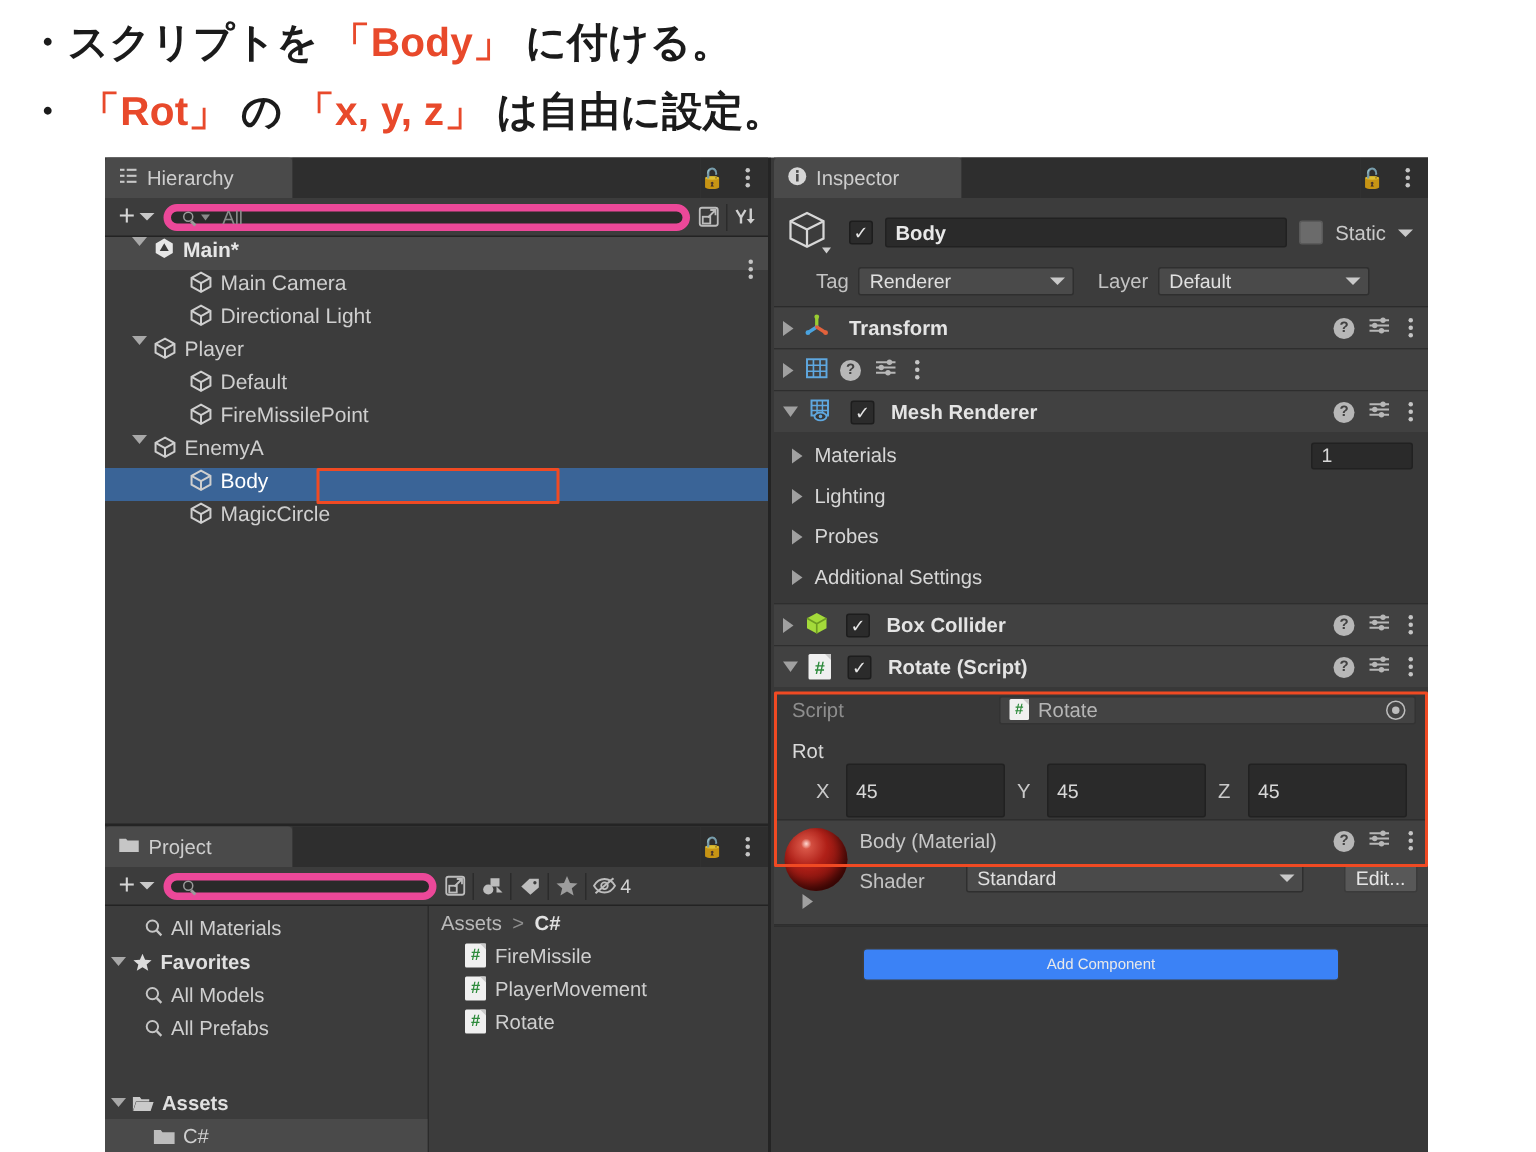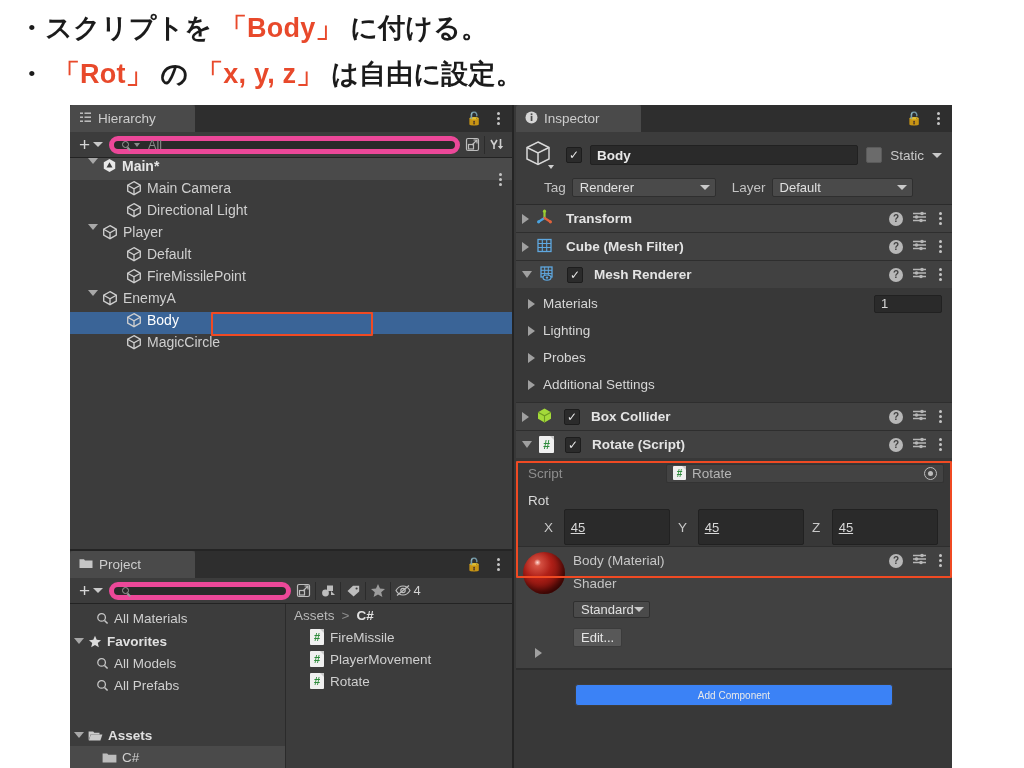--- a/index.html
+++ b/index.html
@@ -217,21 +217,21 @@
   .dim { color: #8e8e8e; }
   .obj-field {
     flex: 1; height: 19px; background: #434343; border: 1px solid #333; border-radius: 2px;
     display: flex; align-items: center; gap: 6px; padding: 0 6px; color: #b5b5b5; font-size: 13.5px;
   }
   .picker { width: 13px; height: 13px; border: 1.5px solid #bdbdbd; border-radius: 50%; display: flex; align-items: center; justify-content: center; }
   .picker i { width: 5px; height: 5px; background: #bdbdbd; border-radius: 50%; display:block; }
   .rot-label-row { height: 24px; display: flex; align-items: center; padding-left: 12px; font-size: 13.5px; color: #d9d9d9; }
   .xyz-row { height: 30px; display: flex; align-items: center; padding: 0 6px 0 28px; gap: 0; }
   .xyz-lbl { width: 20px; text-align: left; color: #c9c9c9; font-size: 13.5px; }
-  .xyz-field { width: 108px; height: 36px; margin-right: 8px; text-decoration: underline; }
+  .xyz-field { width: 108px; height: 36px; margin-right: 8px; }
 
   .red-box {
     position: absolute;
     border: 2.5px solid #f04a23;
     border-radius: 1px;
     pointer-events: none;
   }
 
   .mat-comp { background: #414141; border-bottom: 1px solid #2e2e2e; padding: 5px 7px 7px 7px; }
   .mat-row { display: flex; align-items: flex-start; gap: 8px; }
@@ -242,21 +242,21 @@
     box-shadow: inset -3px -4px 7px rgba(0,0,0,.55);
     position: relative;
   }
   .mat-sphere::after {
     content:''; position: absolute; left: 27%; top: 17%;
     width: 7px; height: 7px; border-radius: 50%;
     background: radial-gradient(circle, #ffd9d2 0%, rgba(255,180,170,0.0) 70%);
   }
   .mat-right { flex: 1; }
   .mat-title { font-size: 13.5px; color: #c7c7c7; }
-  .mat-shader-row { display: flex; align-items: flex-start; gap: 10px; margin-top: 7px; flex-direction: column; }
+  .mat-shader-row { display: flex; align-items: flex-end; gap: 27px; margin-top: 7px; }
   .edit-btn {
     height: 19px; background: #585858; border: 1px solid #3b3b3b; border-radius: 2px;
     display: flex; align-items: center; padding: 0 7px; color: #e6e6e6; font-size: 13px;
   }
   .mat-foot { height: 14px; position: relative; }
 
   .add-comp-wrap { background: #383838; padding: 14px 0 16px 0; display: flex; justify-content: center; }
   .add-comp-btn {
     width: 318px; height: 22px; background: #3b82f6; border: 1px solid #3d3d3d; border-radius: 3px;
     display: flex; align-items: center; justify-content: center;
@@ -674,21 +674,20 @@
 
         <div class="comp">
           <div class="comp-head">
             <span class="tri-r"></span>
             <span>
               <svg width="17" height="17" viewBox="0 0 17 17">
                 <rect x="2" y="2.5" width="13" height="12" fill="none" stroke="#5fa8e0" stroke-width="1.3"></rect>
                 <path d="M6.3 2.5 V14.5 M10.7 2.5 V14.5 M2 6.5 H15 M2 10.5 H15" stroke="#5fa8e0" stroke-width="1.1"></path>
               </svg>
             </span>
-            <span class="comp-title" style="margin-left:6px">Cube (Mesh Filter)</span>
             <span class="comp-tools">
               <span class="help-ico">?</span>
               <span>
                 <svg width="15" height="14" viewBox="0 0 15 14">
                   <path d="M1 3.5 H14 M1 7 H14 M1 10.5 H14" stroke="#b7b7b7" stroke-width="1.3"></path>
                   <circle cx="10" cy="3.5" r="1.8" fill="#b7b7b7"></circle>
                   <circle cx="4.5" cy="7" r="1.8" fill="#b7b7b7"></circle>
                   <circle cx="9" cy="10.5" r="1.8" fill="#b7b7b7"></circle>
                 </svg>
               </span>

